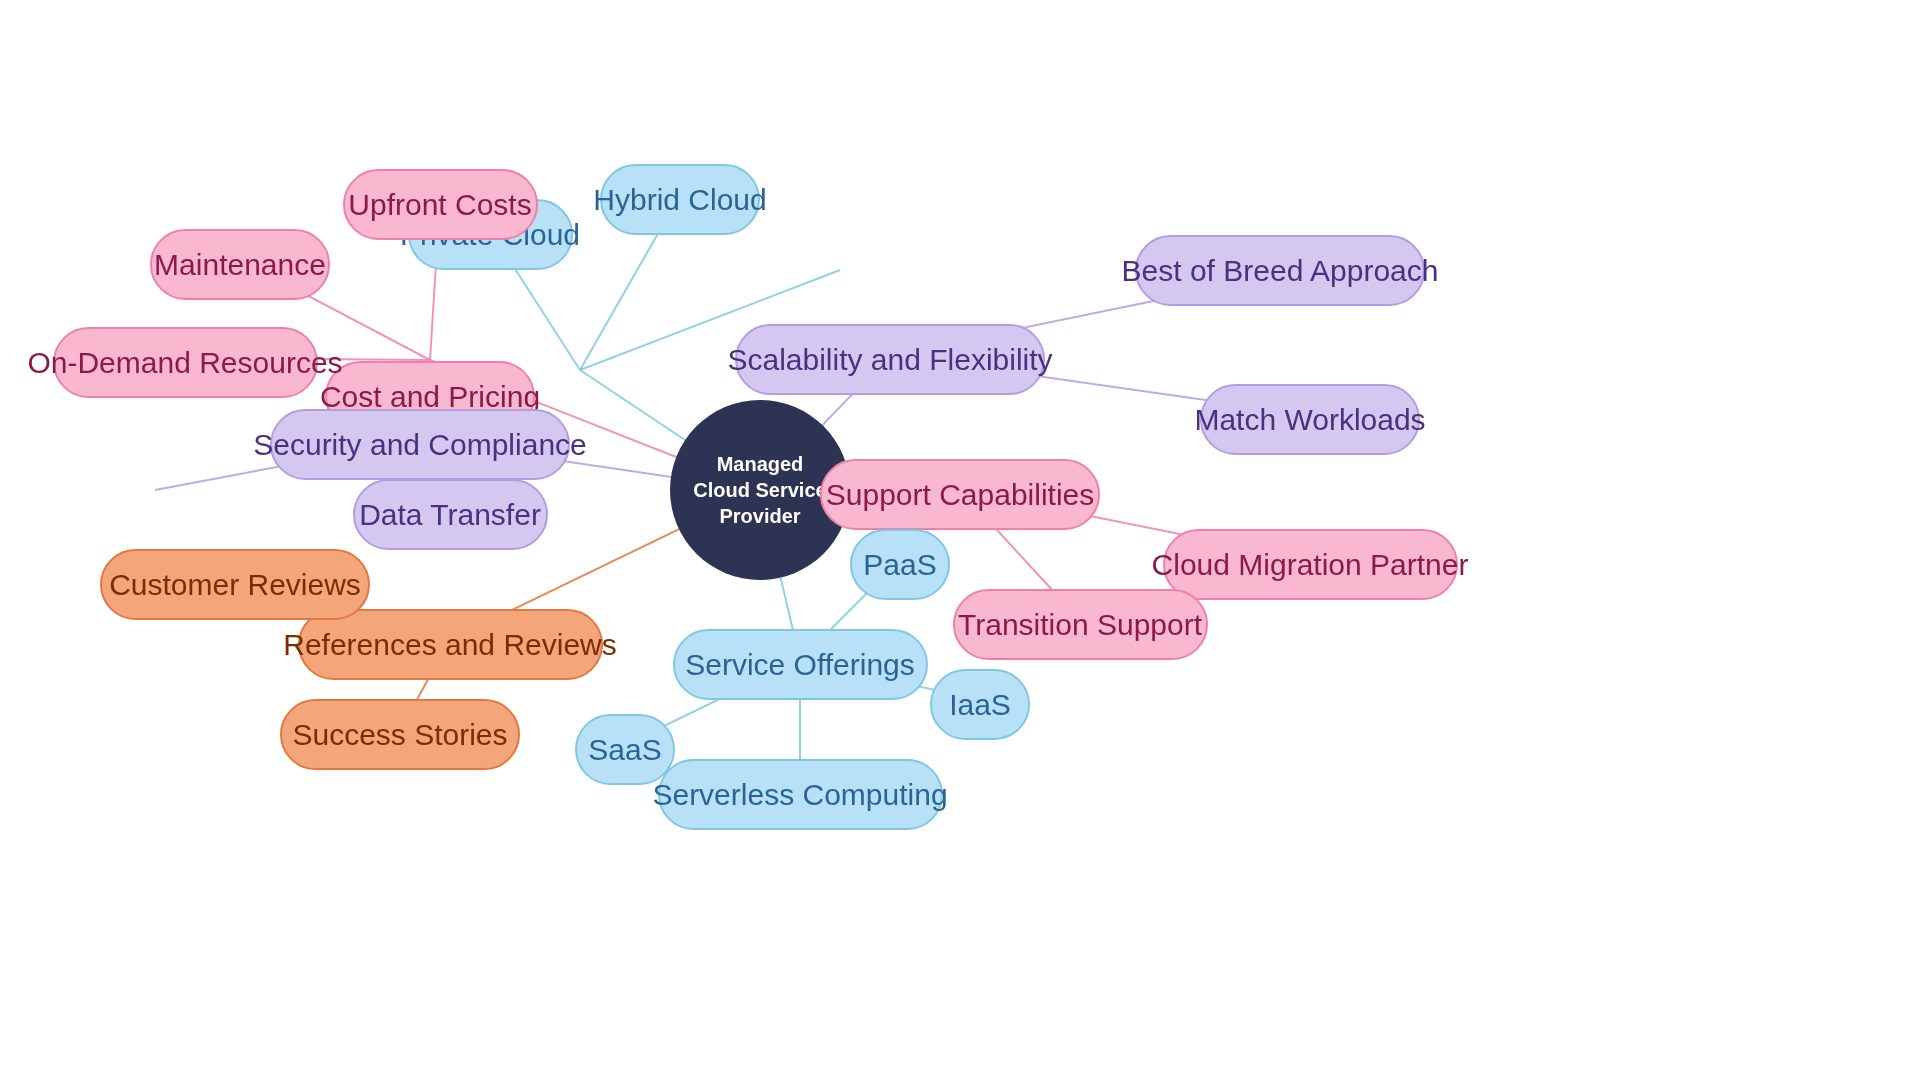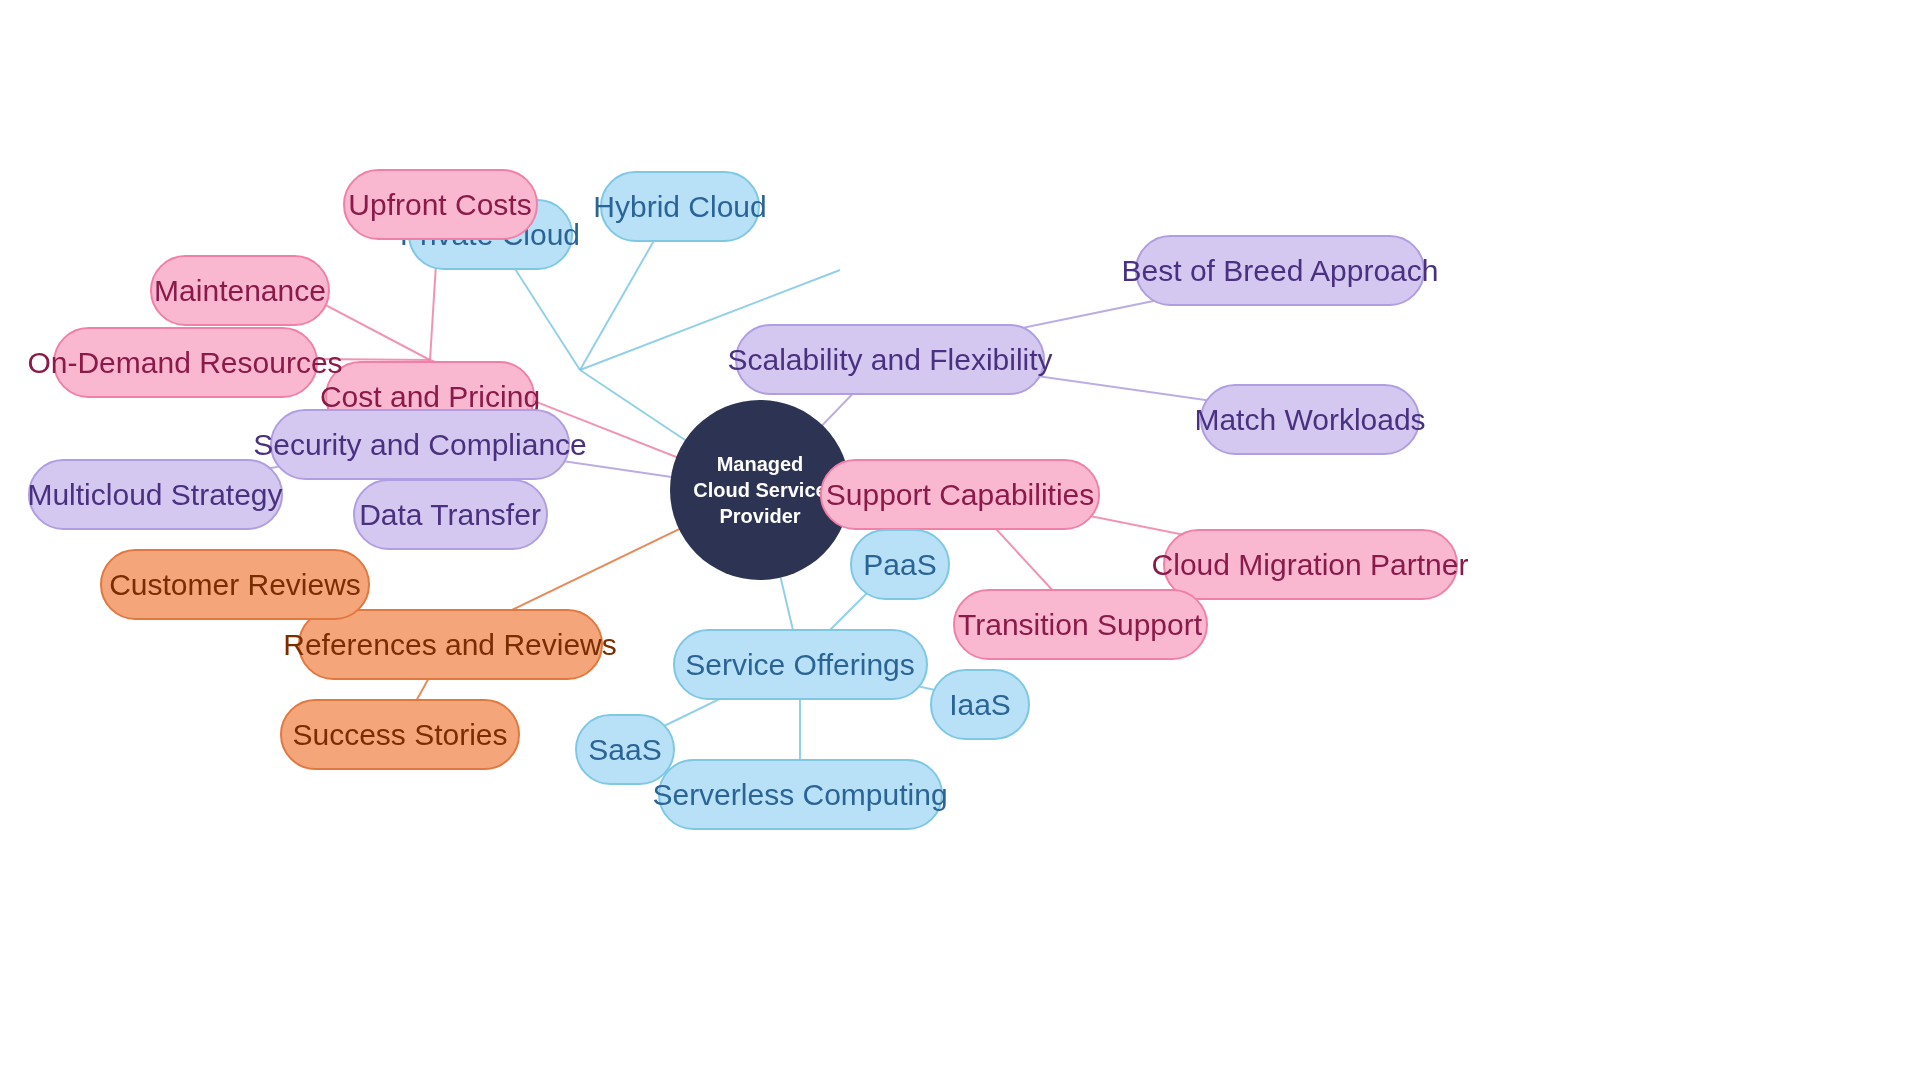--- a/index.html
+++ b/index.html
@@ -98,32 +98,31 @@
       <line x1="760" y1="490" x2="450" y2="640" stroke="#e07840" stroke-width="2" opacity="0.85"></line>
       <line x1="450" y1="640" x2="235" y2="580" stroke="#e07840" stroke-width="2" opacity="0.85"></line>
       <line x1="450" y1="640" x2="400" y2="730" stroke="#e07840" stroke-width="2" opacity="0.85"></line>
       <line x1="760" y1="490" x2="800" y2="660" stroke="#7ec8e3" stroke-width="2" opacity="0.85"></line>
       <line x1="800" y1="660" x2="900" y2="560" stroke="#7ec8e3" stroke-width="2" opacity="0.85"></line>
       <line x1="800" y1="660" x2="980" y2="700" stroke="#7ec8e3" stroke-width="2" opacity="0.85"></line>
       <line x1="800" y1="660" x2="625" y2="745" stroke="#7ec8e3" stroke-width="2" opacity="0.85"></line>
       <line x1="800" y1="660" x2="800" y2="790" stroke="#7ec8e3" stroke-width="2" opacity="0.85"></line>
     </svg>
 <div class="node center" style="left: 670px; top: 400px;">Managed Cloud Service Provider</div>
-    <div class="node blue" style="left: 600px; top: 171px; width: 160px; min-height: 62px;">Hybrid Cloud</div>
+    <div class="node blue" style="left: 600px; top: 164px; width: 160px; min-height: 62px;">Hybrid Cloud</div>
     <div class="node blue" style="left: 407.5px; top: 199px; width: 165px; min-height: 62px;">Private Cloud</div>
     <div class="node purple" style="left: 735px; top: 324px; width: 310px; min-height: 62px;">Scalability and Flexibility</div>
     <div class="node purple" style="left: 1135px; top: 235px; width: 290px; min-height: 62px;">Best of Breed Approach</div>
     <div class="node purple" style="left: 1200px; top: 384px; width: 220px; min-height: 62px;">Match Workloads</div>
     <div class="node pink" style="left: 325px; top: 329px; width: 210px; min-height: 62px; margin-top: 32px;">Cost and Pricing</div>
     <div class="node pink" style="left: 342.5px; top: 169px; width: 195px; min-height: 62px;">Upfront Costs</div>
-    <div class="node pink" style="left: 150px; top: 229px; width: 180px; min-height: 62px; margin-top: 26px;">Maintenance</div>
+    <div class="node pink" style="left: 150px; top: 229px; width: 180px; min-height: 62px;">Maintenance</div>
     <div class="node pink" style="left: 52.5px; top: 327px; width: 265px; min-height: 62px;">On-Demand Resources</div>
     <div class="node purple" style="left: 270px; top: 409px; width: 300px; min-height: 62px;">Security and Compliance</div>
     <div class="node purple" style="left: 352.5px; top: 479px; width: 195px; min-height: 62px;">Data Transfer</div>
-    <div class="node purple" style="left: 27.5px; top: 459px; width: 255px; min-height: 62px;">Multicloud Strategy</div>
     <div class="node pink" style="left: 820px; top: 459px; width: 280px; min-height: 62px;">Support Capabilities</div>
     <div class="node pink" style="left: 1162.5px; top: 529px; width: 295px; min-height: 62px; text-align: right;">Cloud Migration Partner</div>
     <div class="node pink" style="left: 952.5px; top: 589px; width: 255px; min-height: 62px;">Transition Support</div>
     <div class="node orange" style="left: 297.5px; top: 609px; width: 305px; min-height: 62px;">References and Reviews</div>
     <div class="node orange" style="left: 100px; top: 549px; width: 270px; min-height: 62px;">Customer Reviews</div>
     <div class="node orange" style="left: 280px; top: 699px; width: 240px; min-height: 62px;">Success Stories</div>
     <div class="node blue" style="left: 672.5px; top: 629px; width: 255px; min-height: 62px;">Service Offerings</div>
     <div class="node blue" style="left: 850px; top: 529px; width: 100px; min-height: 62px;">PaaS</div>
     <div class="node blue" style="left: 930px; top: 669px; width: 100px; min-height: 62px;">IaaS</div>
     <div class="node blue" style="left: 575px; top: 714px; width: 100px; min-height: 62px;">SaaS</div>

